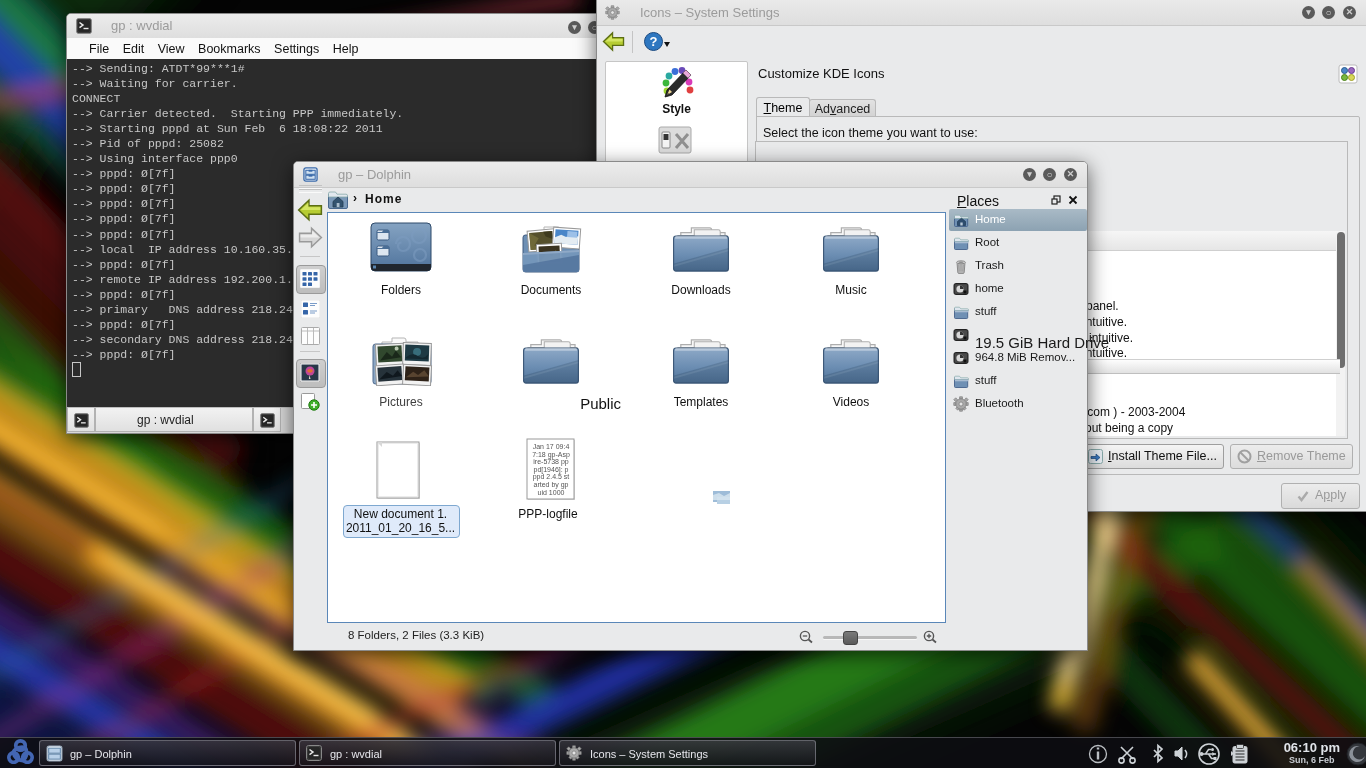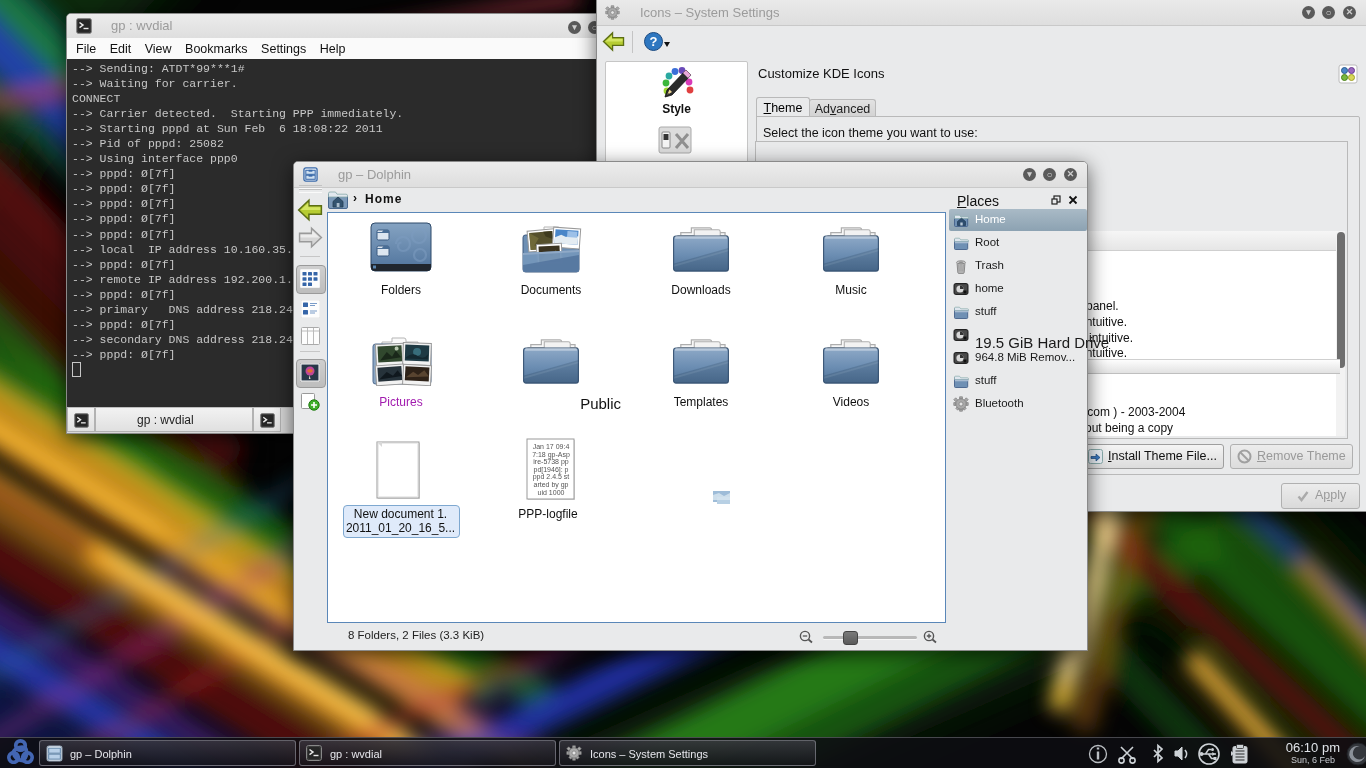--- a/index.html
+++ b/index.html
@@ -20,21 +20,21 @@
 .ktab{position:absolute;height:24px;background:linear-gradient(#f2f2f2,#e0e0e0);border:1px solid #b2b2b2;border-top:none;box-sizing:border-box;}
 
 #ss{left:596px;top:-6px;width:769px;height:516px;}
 
 #dolphin{left:293px;top:161px;width:793px;height:488px;}
 
 #panel{position:absolute;left:0;top:737px;width:1366px;height:31px;background:rgba(14,14,18,.88);border-top:1px solid rgba(180,180,190,.35);}
 .task{position:absolute;top:2px;height:26px;border:1px solid rgba(150,150,160,.6);border-radius:3px;background:linear-gradient(rgba(95,92,105,.45),rgba(28,28,35,.45));box-sizing:border-box;color:#e6e6ec;font-size:11px;}
 .task .tx{position:absolute;left:30px;top:7px;white-space:nowrap;}
 .tray{position:absolute;top:0;height:31px;}
-#clock{position:absolute;right:26px;top:3px;text-align:center;color:#dfe3e8;}
+#clock{position:absolute;right:26px;top:3px;text-align:center;color:#dfe3e8;font-weight:bold;}
 #clock .t1{font-size:13px;line-height:14px;}
 #clock .t2{font-size:9px;line-height:10px;color:#c9cdd3;}
 </style></head>
 <body>
 
 <svg id="wall" width="1366" height="768" viewBox="0 0 1366 768">
  <defs>
   <filter id="b1" x="-30%" y="-30%" width="160%" height="160%">
         <feGaussianBlur stdDeviation="10"></feGaussianBlur>
       </filter>
@@ -179,21 +179,21 @@
   <svg class="abs" style="left:9px;top:4px" width="16" height="16">
       <use href="#konsole"></use>
     </svg>
   <div class="ttl" style="left:44px;">gp : wvdial</div>
   <div class="wbtn" style="left:501px;top:7px;">
       <span>▾</span>
     </div>
   <div class="wbtn" style="left:521px;top:7px;">
       <span style="font-size:10px">○</span>
     </div>
-  <div class="menu" style="padding-left:9px"><span>File</span><span>Edit</span><span>View</span><span>Bookmarks</span><span>Settings</span><span>Help</span></div>
+  <div class="menu" style="padding-left:22px"><span>File</span><span>Edit</span><span>View</span><span>Bookmarks</span><span>Settings</span><span>Help</span></div>
   <div id="termtext">--&gt; Sending: ATDT*99***1#
 --&gt; Waiting for carrier.
 CONNECT
 --&gt; Carrier detected.  Starting PPP immediately.
 --&gt; Starting pppd at Sun Feb  6 18:08:22 2011
 --&gt; Pid of pppd: 25082
 --&gt; Using interface ppp0
 --&gt; pppd: Ø[7f]
 --&gt; pppd: Ø[7f]
 --&gt; pppd: Ø[7f]
@@ -468,21 +468,21 @@
       <path d="M3.8 6 h4.4" stroke="#555" stroke-width="1.3"></path>
     </svg>
   <div class="abs" style="left:529px;top:474px;width:94px;height:3px;background:#b8b8b8;border-radius:2px;box-shadow:0 1px 0 #f8f8f8;"></div>
   <div class="abs" style="left:549px;top:469px;width:13px;height:12px;background:linear-gradient(#7a7a7a,#5a5a5a);border:1px solid #444;border-radius:3px;"></div>
   <svg class="abs" style="left:629px;top:468px" width="16" height="14" viewBox="0 0 16 14">
       <circle cx="6" cy="6" r="4.6" fill="none" stroke="#555" stroke-width="1.4"></circle>
       <path d="M9.5 9.5 l3.5 3" stroke="#555" stroke-width="1.8"></path>
       <path d="M3.8 6 h4.4 M6 3.8 v4.4" stroke="#555" stroke-width="1.3"></path>
     </svg>
 <div class="abs" style="left:37px;top:121px;width:140px;text-align:center;font-size:12px;color:#111;">Folders</div>
-    <div class="abs" style="left:37px;top:233px;width:140px;text-align:center;font-size:12px;color:#a21caf;">Pictures</div>
+    <div class="abs" style="left:37px;top:233px;width:140px;text-align:center;font-size:12px;color:#404040;">Pictures</div>
     <div class="abs" style="left:187px;top:121px;width:140px;text-align:center;font-size:12px;color:#111;">Documents</div>
     <svg class="abs" style="left:226px;top:173px" width="62" height="50">
       <use href="#folder"></use>
     </svg>
     <div class="abs" style="left:187px;top:233px;width:140px;text-align:right;font-size:15px;color:#111;">Public</div>
     <svg class="abs" style="left:376px;top:61px" width="62" height="50">
       <use href="#folder"></use>
     </svg>
     <div class="abs" style="left:337px;top:121px;width:140px;text-align:center;font-size:12px;color:#111;">Downloads</div>
     <svg class="abs" style="left:376px;top:173px" width="62" height="50">

